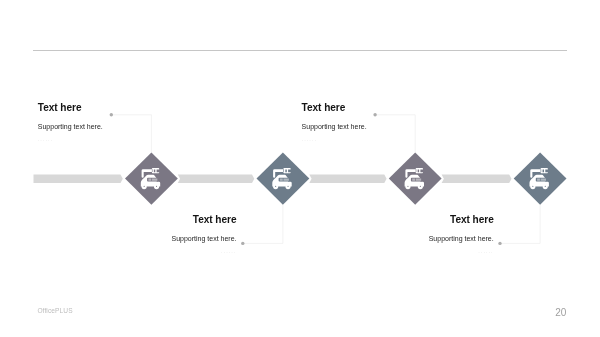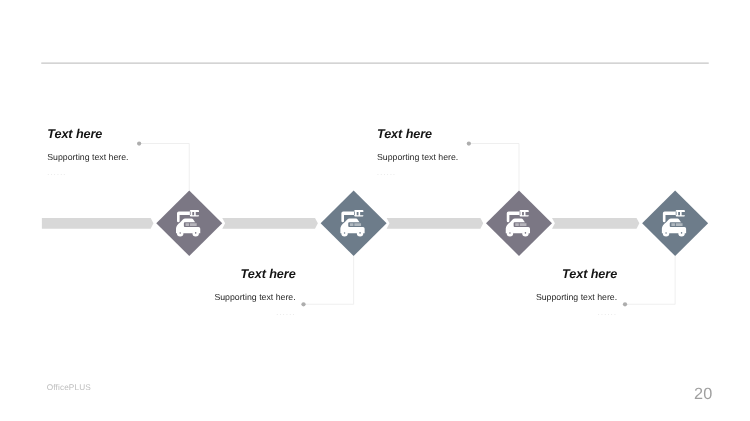--- a/index.html
+++ b/index.html
@@ -1,25 +1,25 @@
 <!DOCTYPE html>
 <html><head>
 <meta charset="utf-8">
 <style>
   html,body{margin:0;padding:0;}
   body{width:600px;height:337px;background:#ffffff;overflow:hidden;
        font-family:"Liberation Sans",sans-serif;}
   .slide{position:relative;width:600px;height:337px;background:#ffffff;overflow:hidden;}
   .divider{position:absolute;left:33.2px;top:50.4px;width:534.1px;height:1.1px;background:#c6c6c6;}
   .footer-brand{position:absolute;left:37.4px;top:307px;font-size:6.6px;color:#bdbdbd;letter-spacing:.1px;}
-  .footer-page{position:absolute;left:555.3px;top:307px;font-size:13px;color:#9f9f9f;}
+  .footer-page{position:absolute;left:555.3px;top:307px;font-size:10px;color:#9f9f9f;}
   .chain{position:absolute;left:0;top:0;width:600px;height:337px;}
   .tblock{position:absolute;width:200px;}
   .tblock.right{text-align:right;}
-  .t-title{font-size:10.1px;font-weight:bold;color:#141414;letter-spacing:-0.05px;line-height:11px;font-style:italic;}
+  .t-title{font-size:10.1px;font-weight:bold;color:#141414;letter-spacing:-0.05px;line-height:11px;}
   .t-sub{font-size:7.0px;color:#262626;line-height:8px;}
   .t-dots{font-size:5.5px;color:#dcdcdc;letter-spacing:1.05px;line-height:6px;}
 </style>
 </head>
 <body>
 
 <div class="slide">
   <div class="divider"></div>
 
   <svg class="chain" viewBox="0 0 600 337">

